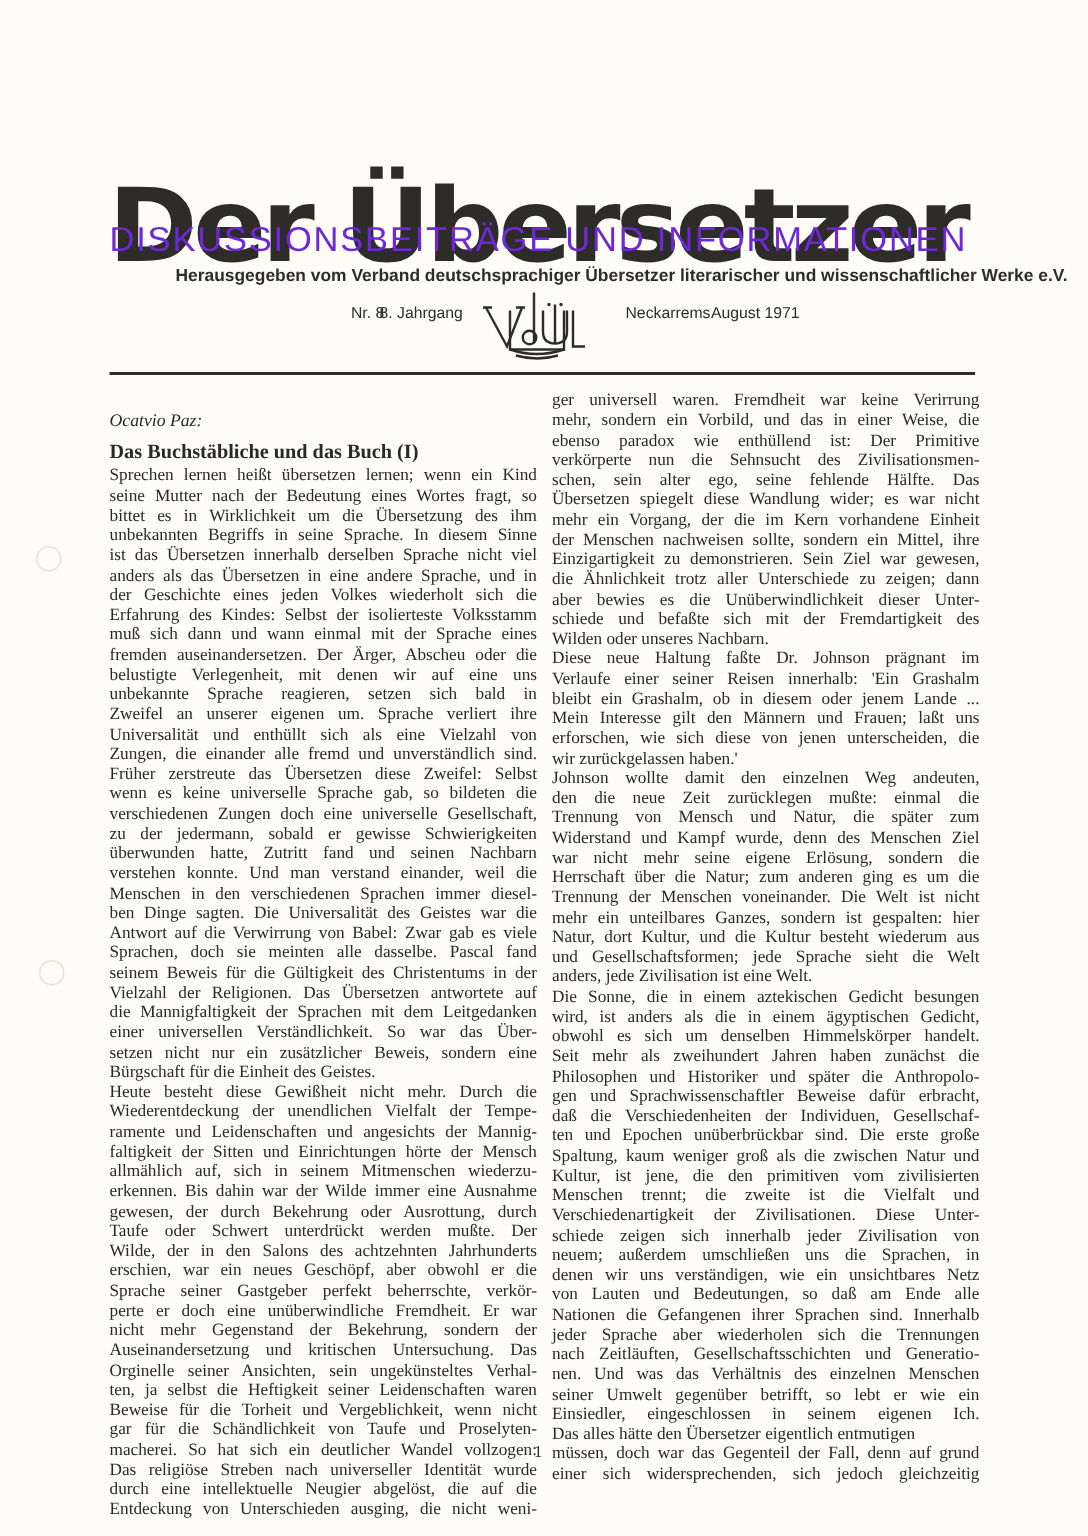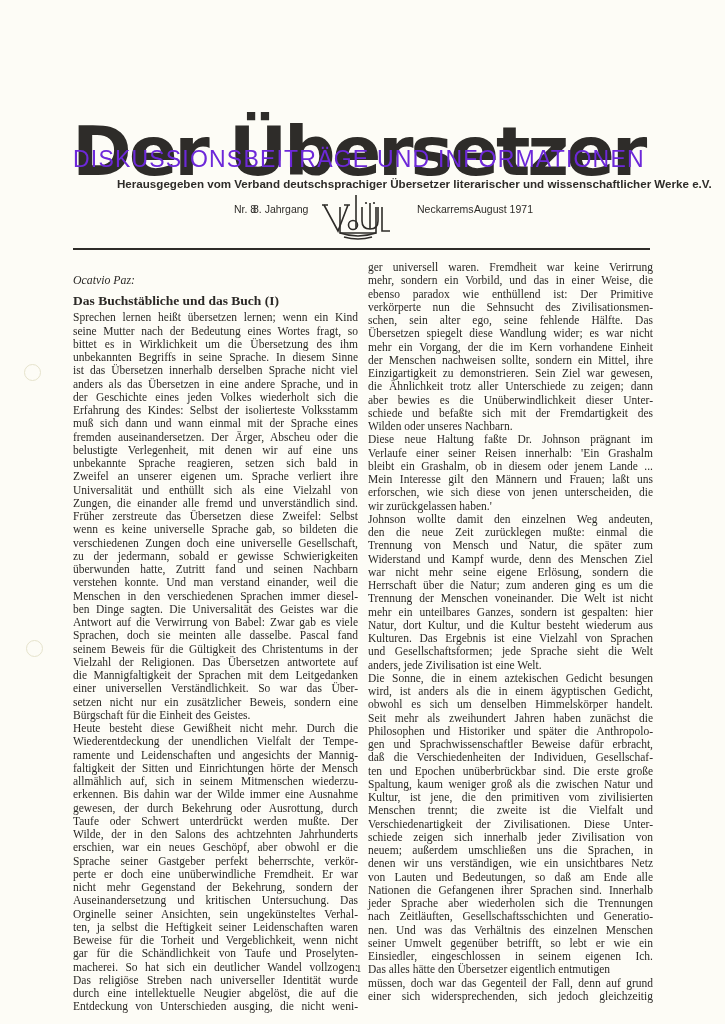--- a/index.html
+++ b/index.html
@@ -171,21 +171,20 @@
       <span class="line last">wir zurückgelassen haben.'</span>
       <span class="line">Johnson wollte damit den einzelnen Weg andeuten,</span>
       <span class="line">den die neue Zeit zurücklegen mußte: einmal die</span>
       <span class="line">Trennung von Mensch und Natur, die später zum</span>
       <span class="line">Widerstand und Kampf wurde, denn des Menschen Ziel</span>
       <span class="line">war nicht mehr seine eigene Erlösung, sondern die</span>
       <span class="line">Herrschaft über die Natur; zum anderen ging es um die</span>
       <span class="line">Trennung der Menschen voneinander. Die Welt ist nicht</span>
       <span class="line">mehr ein unteilbares Ganzes, sondern ist gespalten: hier</span>
       <span class="line">Natur, dort Kultur, und die Kultur besteht wiederum aus</span>
-      <span class="line">Kulturen. Das Ergebnis ist eine Vielzahl von Sprachen</span>
       <span class="line">und Gesellschaftsformen; jede Sprache sieht die Welt</span>
       <span class="line last">anders, jede Zivilisation ist eine Welt.</span>
       <span class="line">Die Sonne, die in einem aztekischen Gedicht besungen</span>
       <span class="line">wird, ist anders als die in einem ägyptischen Gedicht,</span>
       <span class="line">obwohl es sich um denselben Himmelskörper handelt.</span>
       <span class="line">Seit mehr als zweihundert Jahren haben zunächst die</span>
       <span class="line">Philosophen und Historiker und später die Anthropolo-</span>
       <span class="line">gen und Sprachwissenschaftler Beweise dafür erbracht,</span>
       <span class="line">daß die Verschiedenheiten der Individuen, Gesellschaf-</span>
       <span class="line">ten und Epochen unüberbrückbar sind. Die erste große</span>

